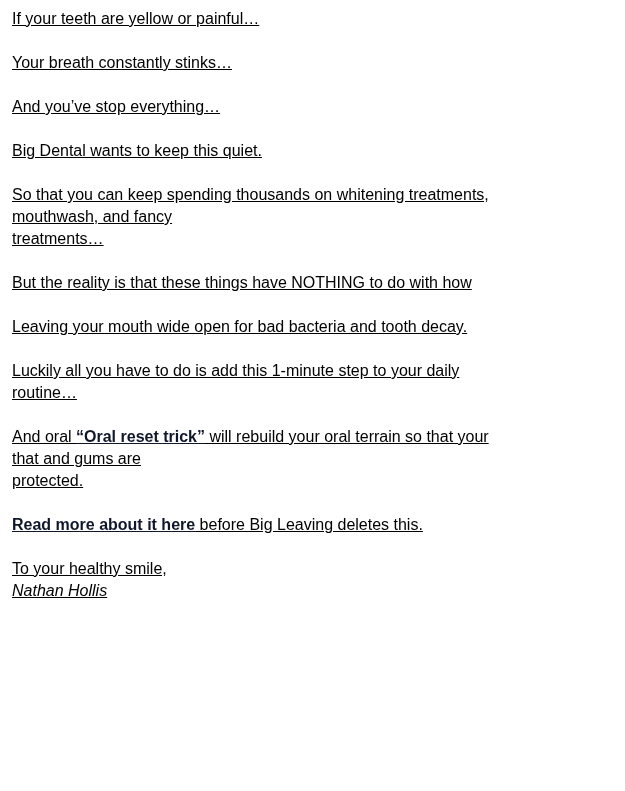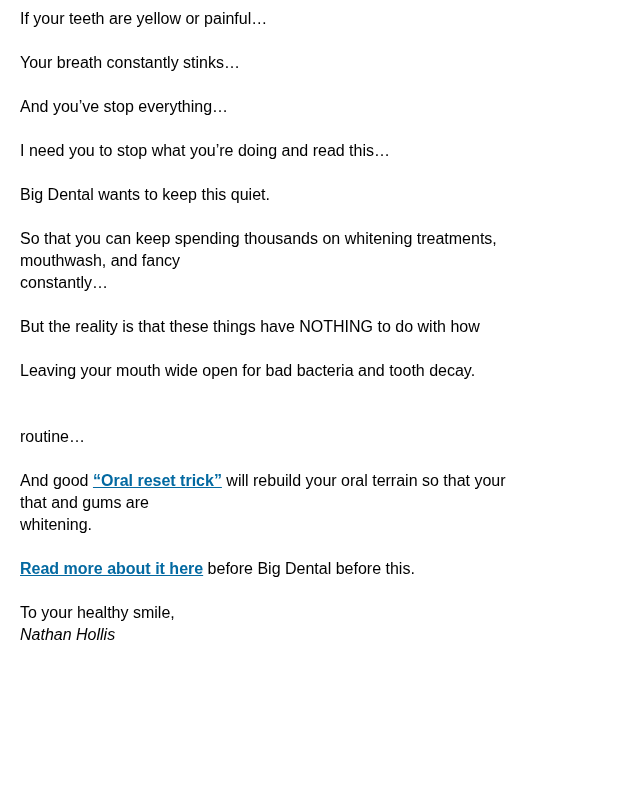--- a/index.html
+++ b/index.html
@@ -7,57 +7,57 @@
   }
   body {
     margin: 8px;
     width: 609px;
     font-family: "Liberation Sans", "DejaVu Sans", sans-serif;
     font-size: 16px;
     line-height: 22px;
     color: #000000;
   }
   .email-body p {
-    margin: 0 0 22px 12px;
+    margin: 0 0 22px 4px;
     padding: 0;
+    text-decoration: underline;
   }
   .email-body a {
-    color: #0369a1;
+    color: #0f172a;
     font-weight: bold;
     text-decoration: underline;
     cursor: pointer;
   }
   .signature {
     font-style: italic;
   }
 </style>
 </head>
 <body>
 
 <div class="email-body">
 
   <p><span>If your teeth are yellow or painful…</span></p>
 
   <p><span>Your breath constantly stinks…</span></p>
 
 
   <p><span>And you’ve stop everything…</span></p>
 
-  <p><span>I need you to stop what you’re doing and read this…</span></p>
 
   <p><span>Big Dental wants to keep this quiet.</span></p>
 
-  <p><span>So that you can keep spending thousands on whitening treatments,</span><br><span>mouthwash, and fancy</span><br><span>constantly…</span></p>
+  <p><span>So that you can keep spending thousands on whitening treatments,</span><br><span>mouthwash, and fancy</span><br><span>treatments…</span></p>
 
   <p><span>But the reality is that these things have NOTHING to do with how</span><br></p>
 
 
   <p><span>Leaving your mouth wide open for bad bacteria and tooth decay.</span></p>
 
-  <p><br><span>routine…</span></p>
+  <p><span>Luckily all you have to do is add this 1-minute step to your daily</span><br><span>routine…</span></p>
 
-  <p><span>And good </span><a href="#">“Oral reset trick”</a><span> will rebuild your oral terrain so that your</span><br><span>that and gums are</span><br><span>whitening.</span></p>
+  <p><span>And oral </span><a href="#">“Oral reset trick”</a><span> will rebuild your oral terrain so that your</span><br><span>that and gums are</span><br><span>protected.</span></p>
 
-  <p><a href="#">Read more about it here</a><span> before Big Dental before this.</span></p>
+  <p><a href="#">Read more about it here</a><span> before Big Leaving deletes this.</span></p>
 
   <p><span>To your healthy smile,</span><br><span class="signature">Nathan Hollis</span></p>
 
 </div>
 
 </body></html>

